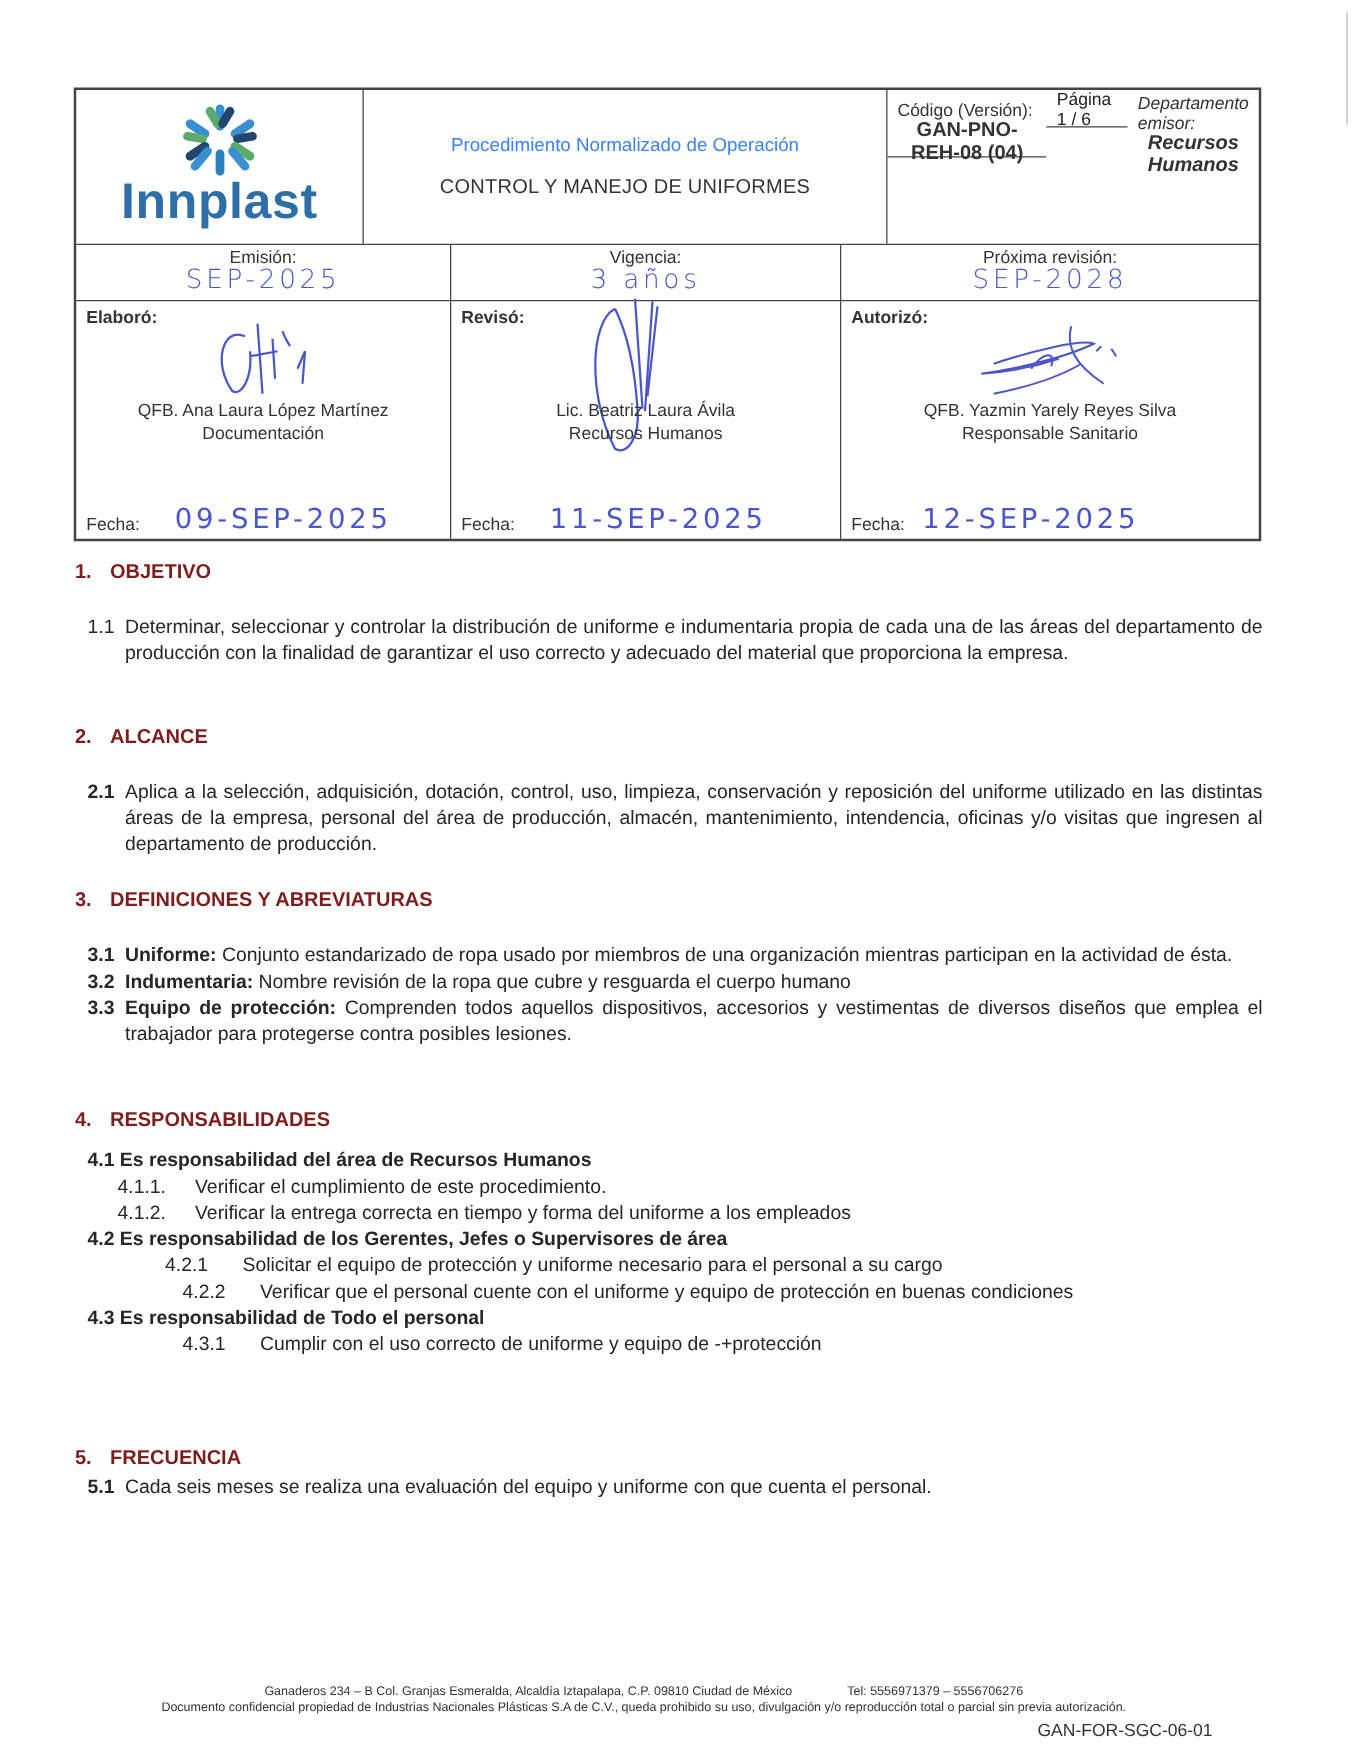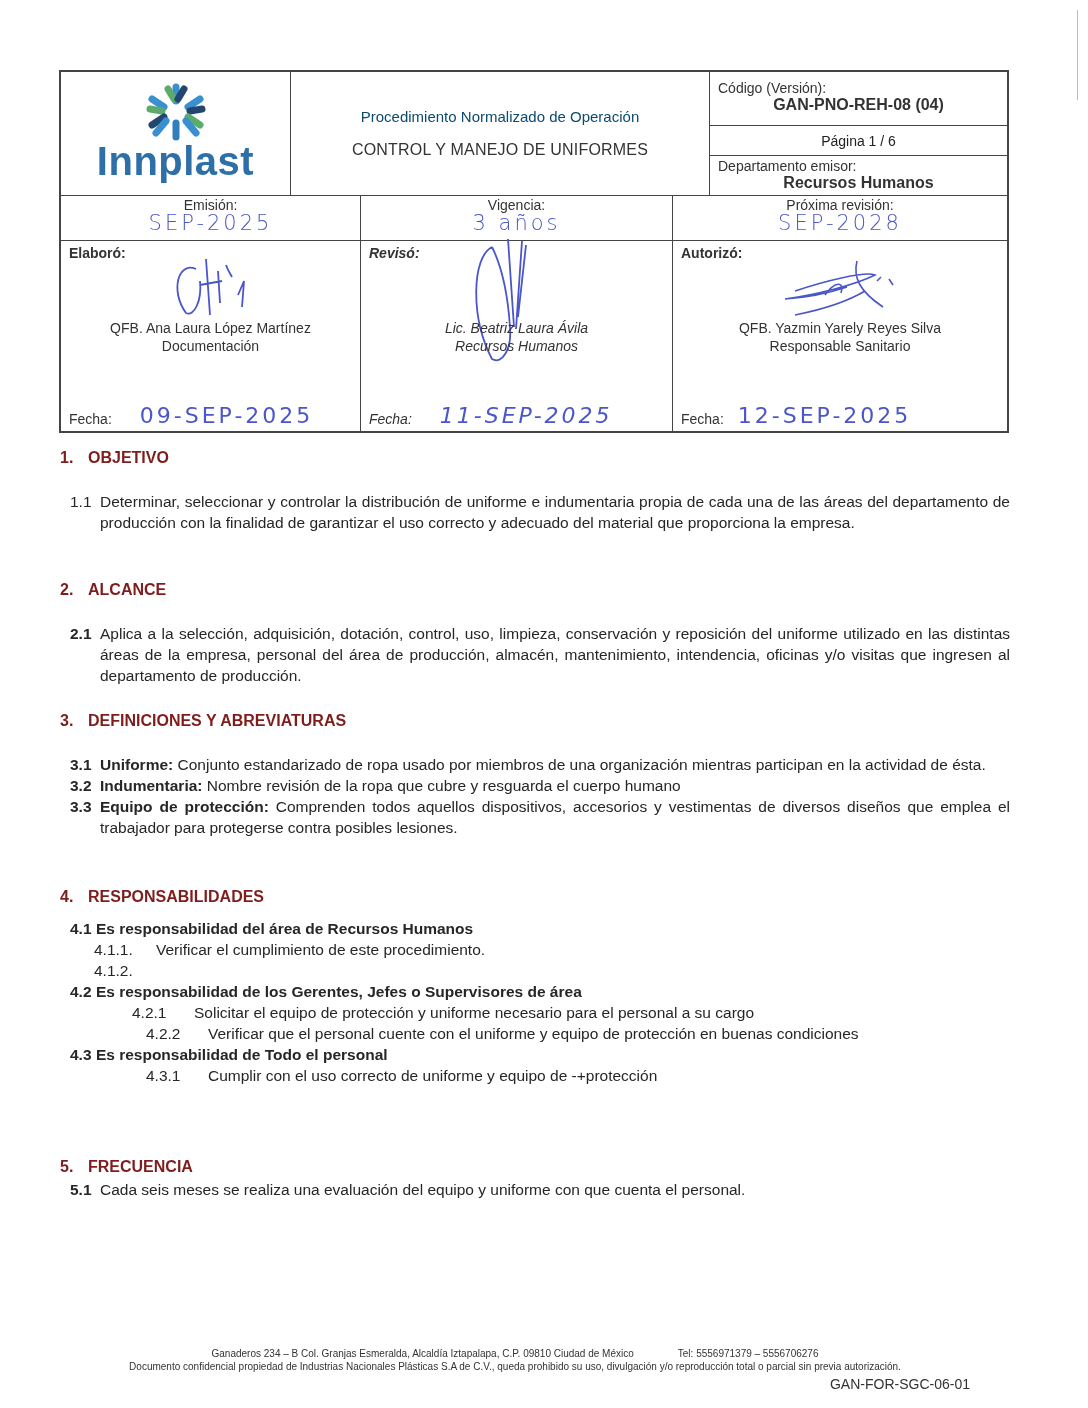--- a/index.html
+++ b/index.html
@@ -17,41 +17,41 @@
   }
   .hdr-row { display: flex; border-bottom: 1px solid #444; box-sizing: border-box; }
   .hdr-row:last-child { border-bottom: none; }
   .cell { box-sizing: border-box; border-right: 1px solid #444; position: relative; }
   .cell:last-child { border-right: none; }
 
   .row1 { height: 124px; }
   .logo-cell { width: 230px; display: flex; flex-direction: column; align-items: center; justify-content: center; }
   .logo-word { font-size: 40px; font-weight: bold; color: #2e6fa8; letter-spacing: 0.5px; margin-top: -2px; }
   .title-cell { width: 419px; display: flex; flex-direction: column; align-items: center; justify-content: center; }
-  .title-sub { font-size: 15px; color: #0c4a6e; margin-bottom: 16px; }
+  .title-sub { font-size: 15px; color: #3b82f6; margin-bottom: 16px; }
   .title-main { font-size: 16px; color: #333; letter-spacing: 0.2px; }
-  .meta-cell { flex: 1; display: flex; flex-direction: column; }
+  .meta-cell { flex: 1; display: flex; }
   .meta-block { border-bottom: 1px solid #444; box-sizing: border-box; padding: 0 8px; }
-  .meta-block:last-child { border-bottom: none; }
+  .meta-block:last-child { border-bottom: none; font-style: italic; }
   .meta-label { font-size: 14px; color: #333; }
   .meta-value { font-size: 16px; font-weight: bold; color: #333; text-align: center; }
   .mb1 { height: 54px; padding-top: 8px; }
   .mb2 { height: 30px; display: flex; align-items: center; justify-content: center; font-size: 14px; }
   .mb3 { flex: 1; padding-top: 2px; }
 
   .row2 { height: 45px; }
   .dcell { flex: 1; text-align: center; }
   .d1 { width: 300px; flex: none; }
   .d2 { width: 312px; flex: none; }
   .dlabel { font-size: 14px; color: #333; margin-top: 1px; }
   .hand { font-family: "DejaVu Sans", sans-serif; color: #4a56c9; font-size: 21px; letter-spacing: 3px; margin-top: -2px; font-weight: 300; }
 
   .row3 { height: 190px; }
   .scell { width: 300px; padding: 4px 8px; }
-  .s2 { width: 312px; font-style: italic; }
+  .s2 { width: 312px; }
   .s3 { flex: 1; }
   .slabel { font-size: 14px; font-weight: bold; color: #333; }
   .sig-mark { position: absolute; left: 0; right: 0; top: 10px; height: 70px; display: flex; justify-content: center; }
   .sname { position: absolute; left: 0; right: 0; top: 78px; text-align: center; font-size: 14px; color: #333; line-height: 18px; }
   .fecha { position: absolute; left: 8px; bottom: 4px; display: flex; align-items: flex-end; }
   .fecha-label { font-size: 14px; color: #333; margin-right: 28px; }
   .fecha-hand { font-family: "DejaVu Sans", sans-serif; color: #4a56c9; font-size: 22px; letter-spacing: 3px; margin-bottom: -1px; }
 
   
   .section { position: absolute; left: 60px; width: 950px; font-size: 15.5px; color: #262626; }
@@ -226,20 +226,21 @@
 
   <div class="resp-h" style="margin-top:12px">
     <span>4.1</span> <span>Es responsabilidad del área de Recursos Humanos</span>
   </div>
   <div class="sub" style="margin-left:34px">
     <span class="snum" style="width:62px">4.1.1.</span>
     <span>Verificar el cumplimiento de este procedimiento.</span>
   </div>
   <div class="sub" style="margin-left:34px">
     <span class="snum" style="width:62px">4.1.2.</span>
+    <span>Verificar la entrega correcta en tiempo y forma del uniforme a los empleados</span>
   </div>
 
   <div class="resp-h">
     <span>4.2</span> <span>Es responsabilidad de los Gerentes, Jefes o Supervisores de área</span>
   </div>
   <div class="sub" style="margin-left:72px">
     <span class="snum" style="width:62px">4.2.1</span>
     <span>Solicitar el equipo de protección y uniforme necesario para el personal a su cargo</span>
   </div>
   <div class="sub" style="margin-left:86px">

